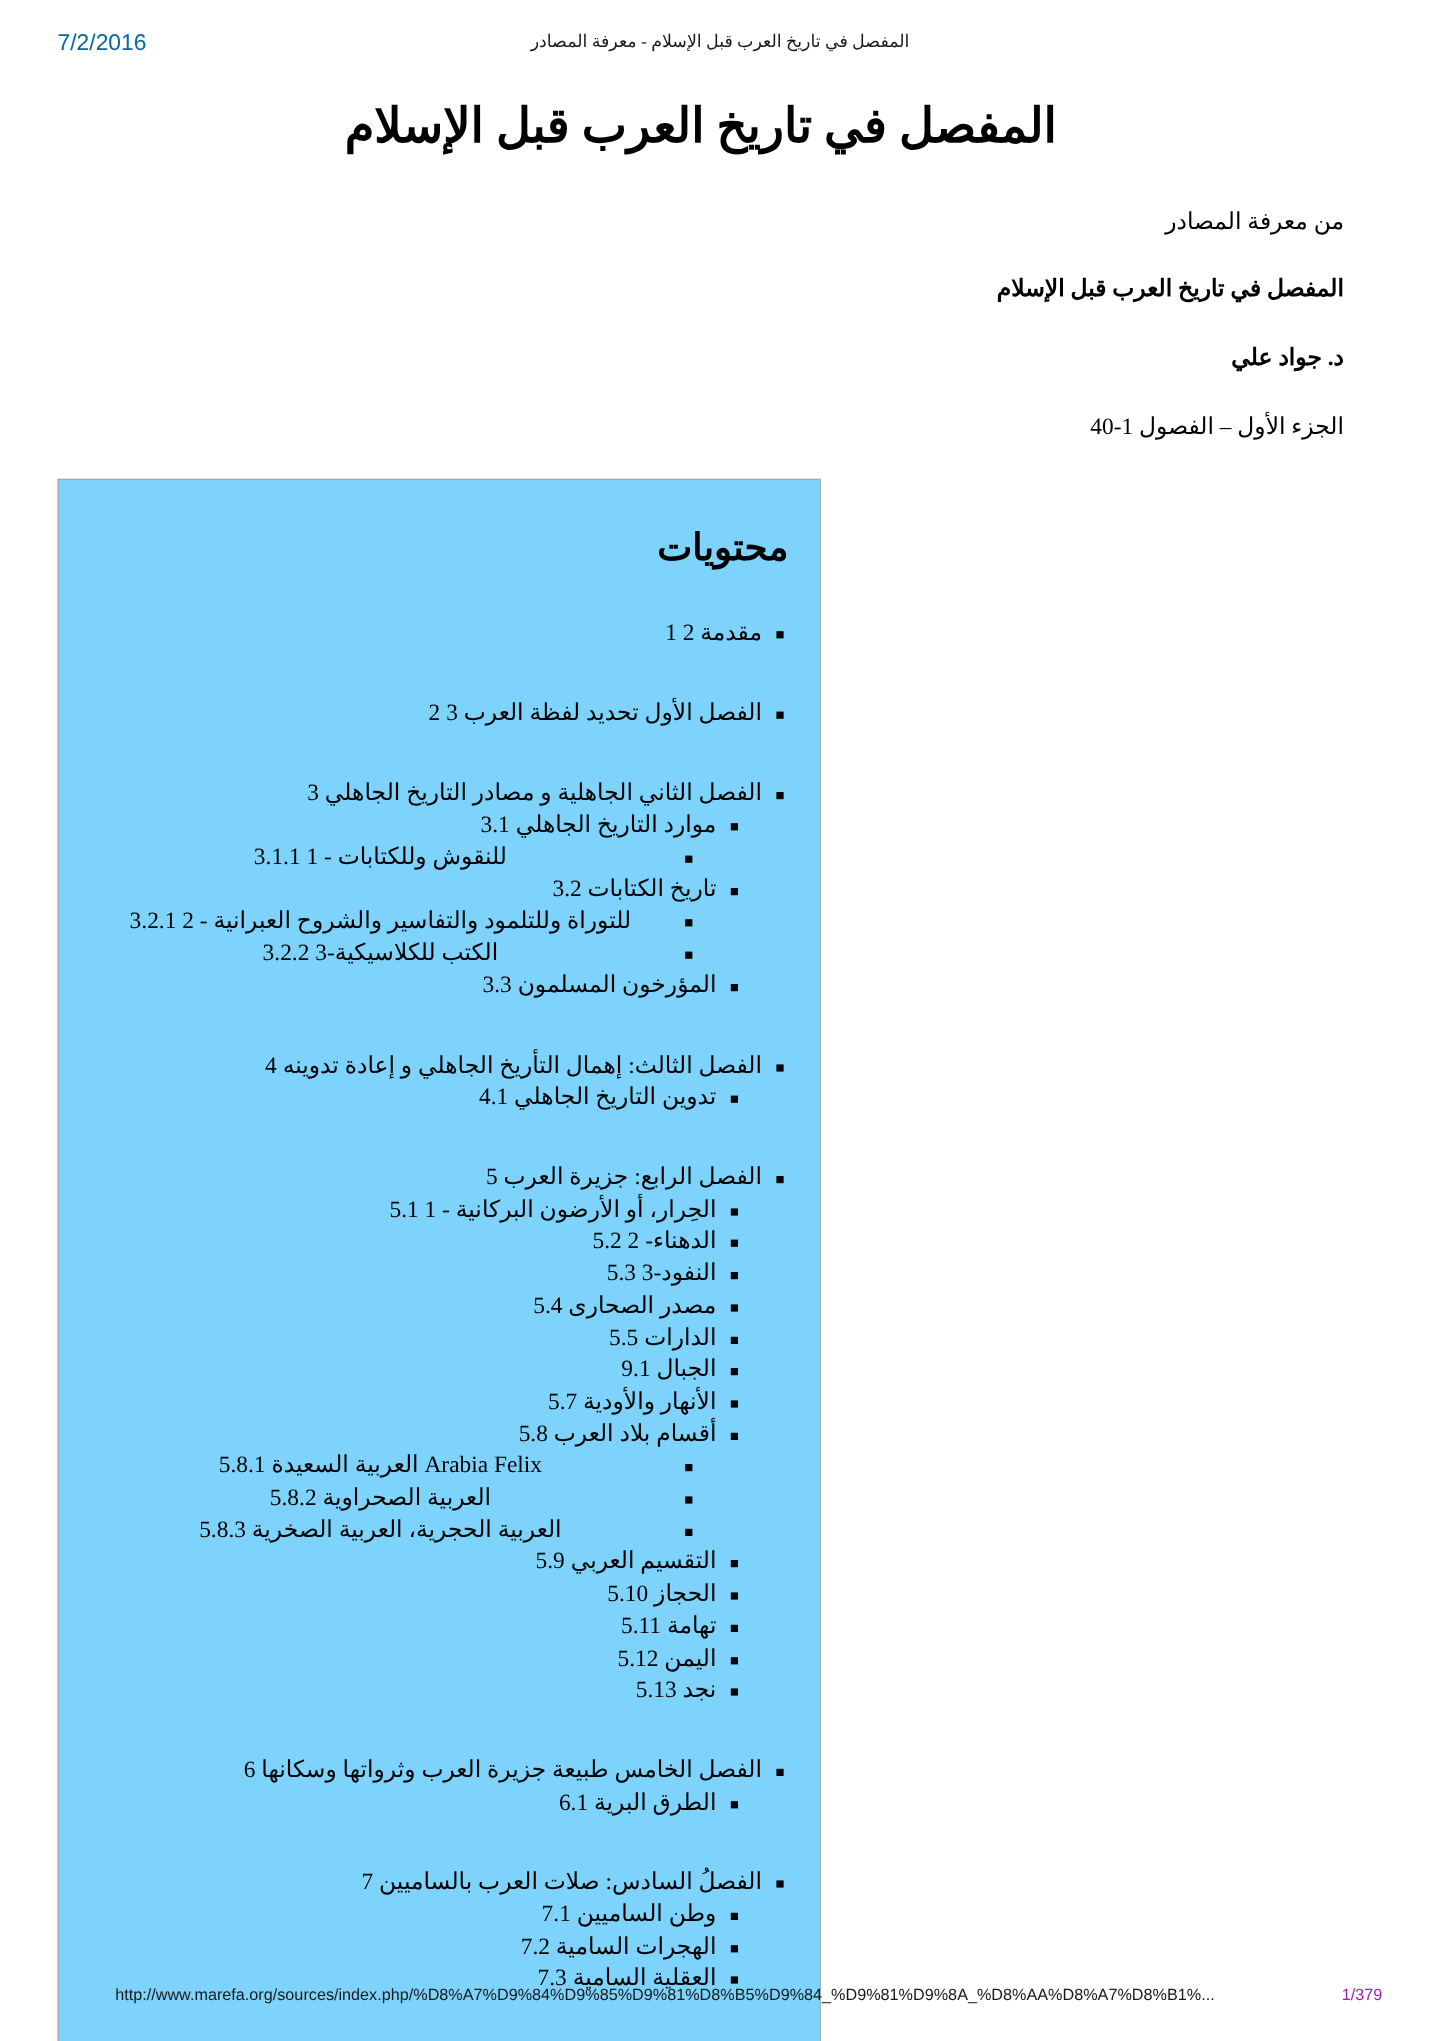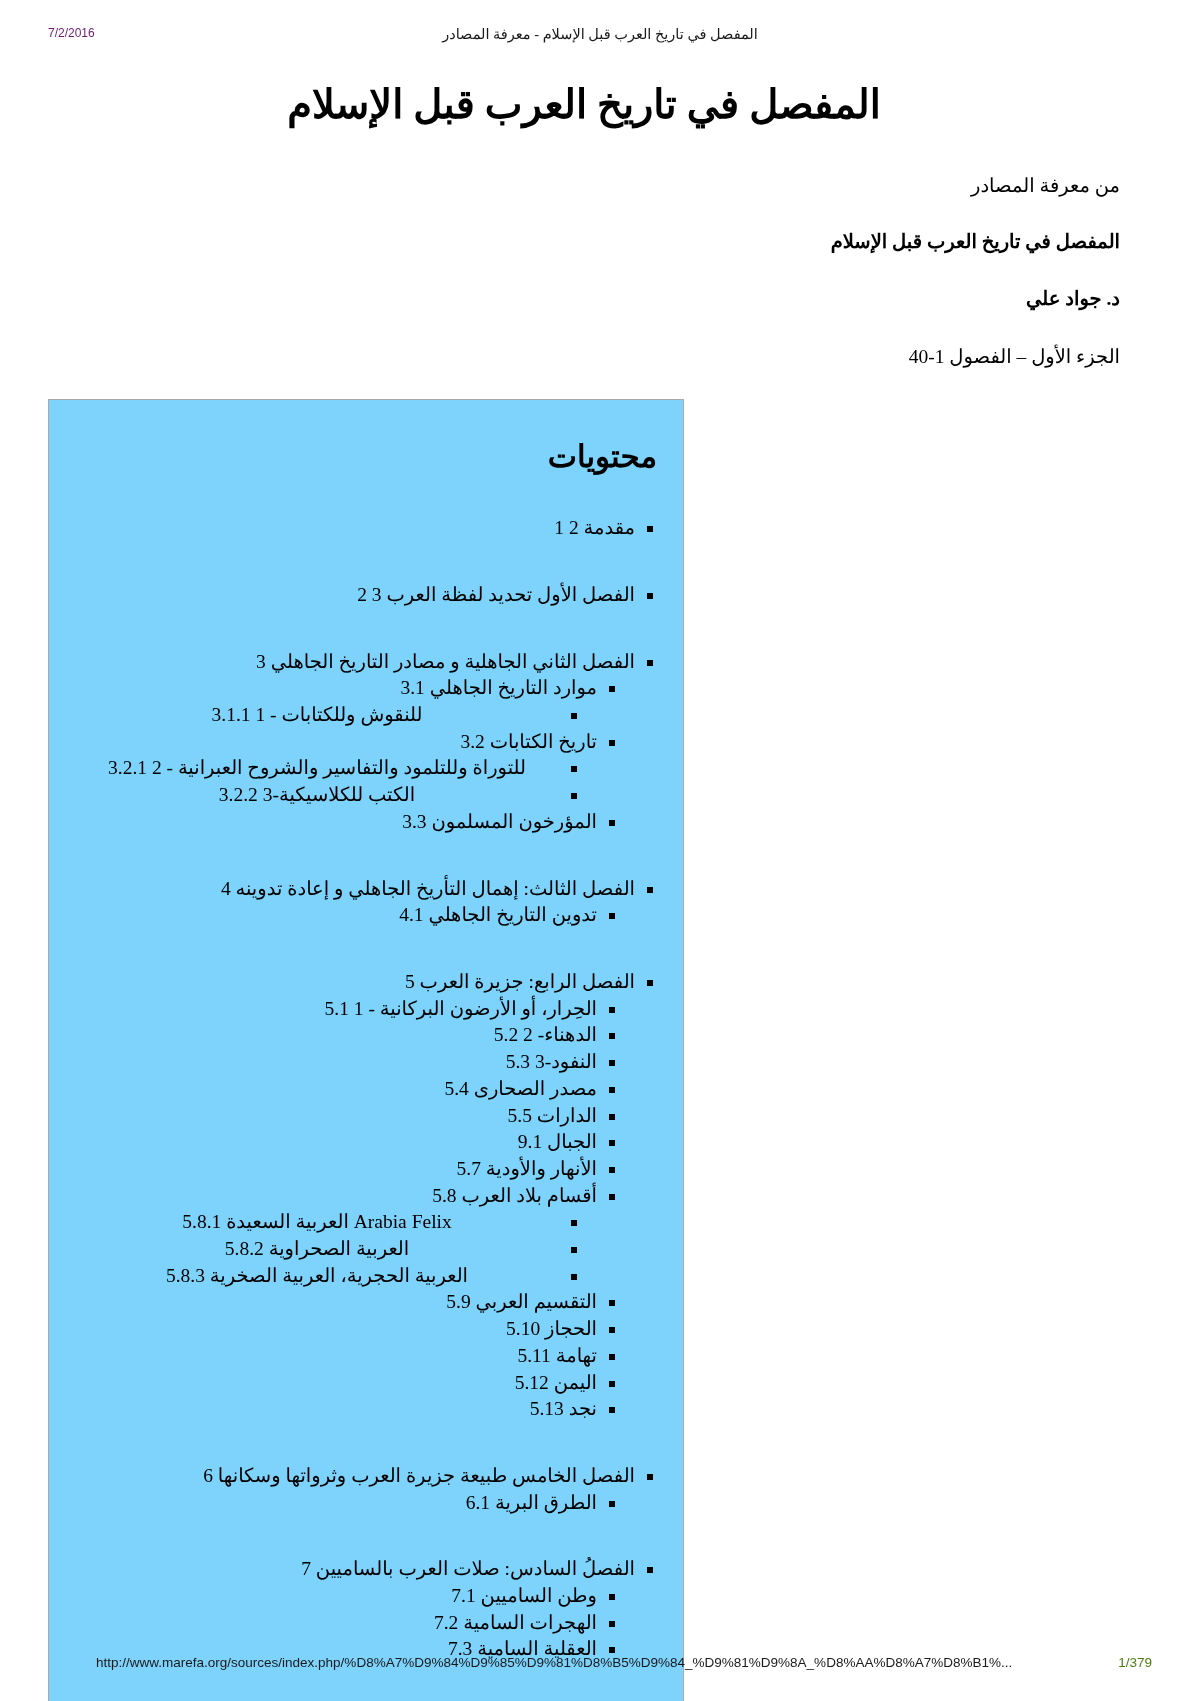--- a/index.html
+++ b/index.html
@@ -24,22 +24,22 @@
     left: 0;
     width: 1200px;
     height: 22px;
     direction: ltr;
   }
   .print-header .date {
     position: absolute;
     left: 48px;
     top: 0;
     font-family: "Liberation Sans", "DejaVu Sans", sans-serif;
-    font-size: 12px;
-    color: #701a75;
+    font-size: 19px;
+    color: #0369a1;
     white-space: nowrap;
   }
   .print-header .doc-title {
     position: absolute;
     left: 0;
     top: 0;
     width: 1200px;
     text-align: center;
     direction: rtl;
     font-family: "Liberation Serif", "DejaVu Serif", serif;
@@ -151,21 +151,21 @@
     color: #1a1a1a;
     white-space: nowrap;
     padding-left: 48px;
   }
   .print-footer .pageno {
     position: absolute;
     right: 48px;
     top: 0;
     font-family: "Liberation Sans", "DejaVu Sans", sans-serif;
     font-size: 13.5px;
-    color: #4d7c0f;
+    color: #a21caf;
     white-space: nowrap;
   }
   .clear { clear: both; }
 </style>
 </head>
 <body>
 
 <div class="print-header">
   <span class="date">7/2/2016</span>
   <span class="doc-title">المفصل في تاريخ العرب قبل الإسلام - معرفة المصادر</span>

